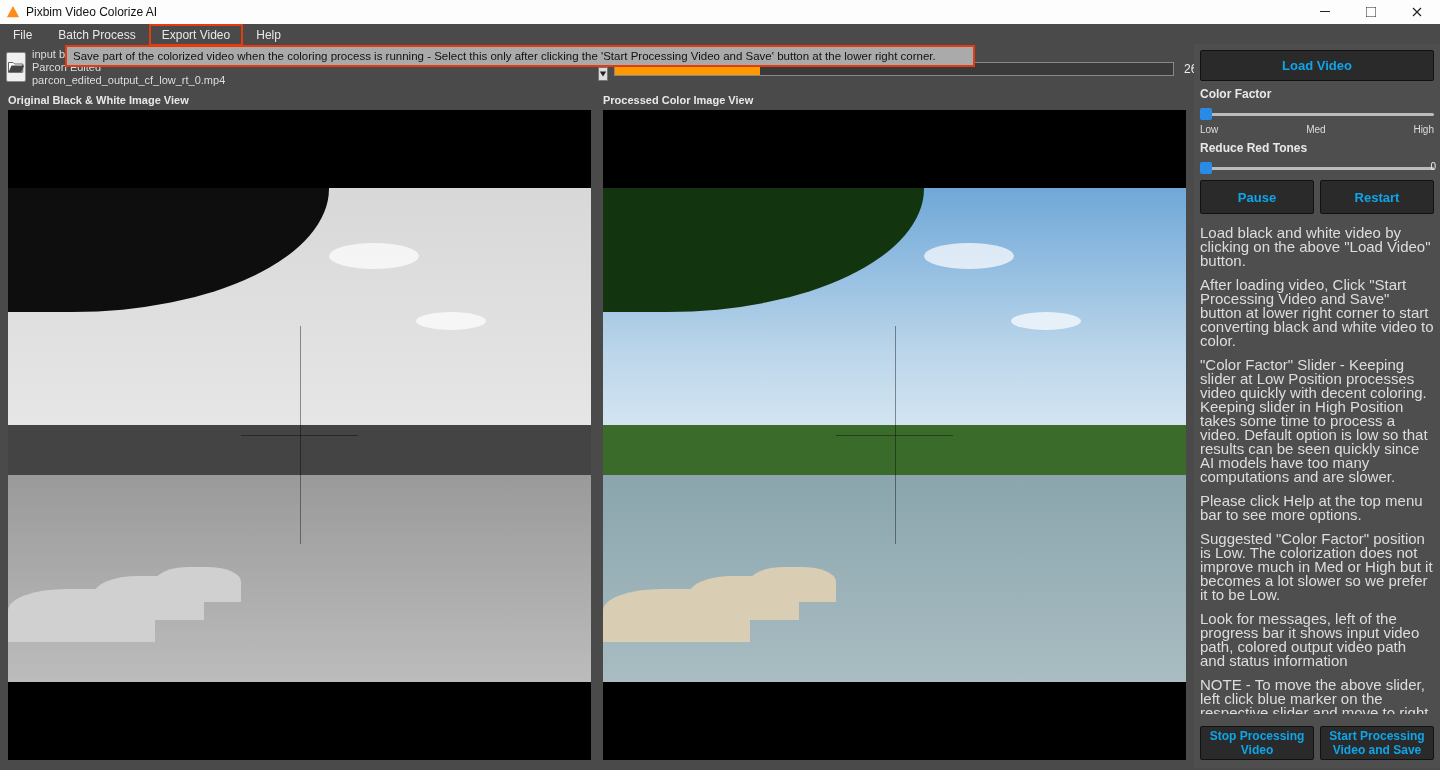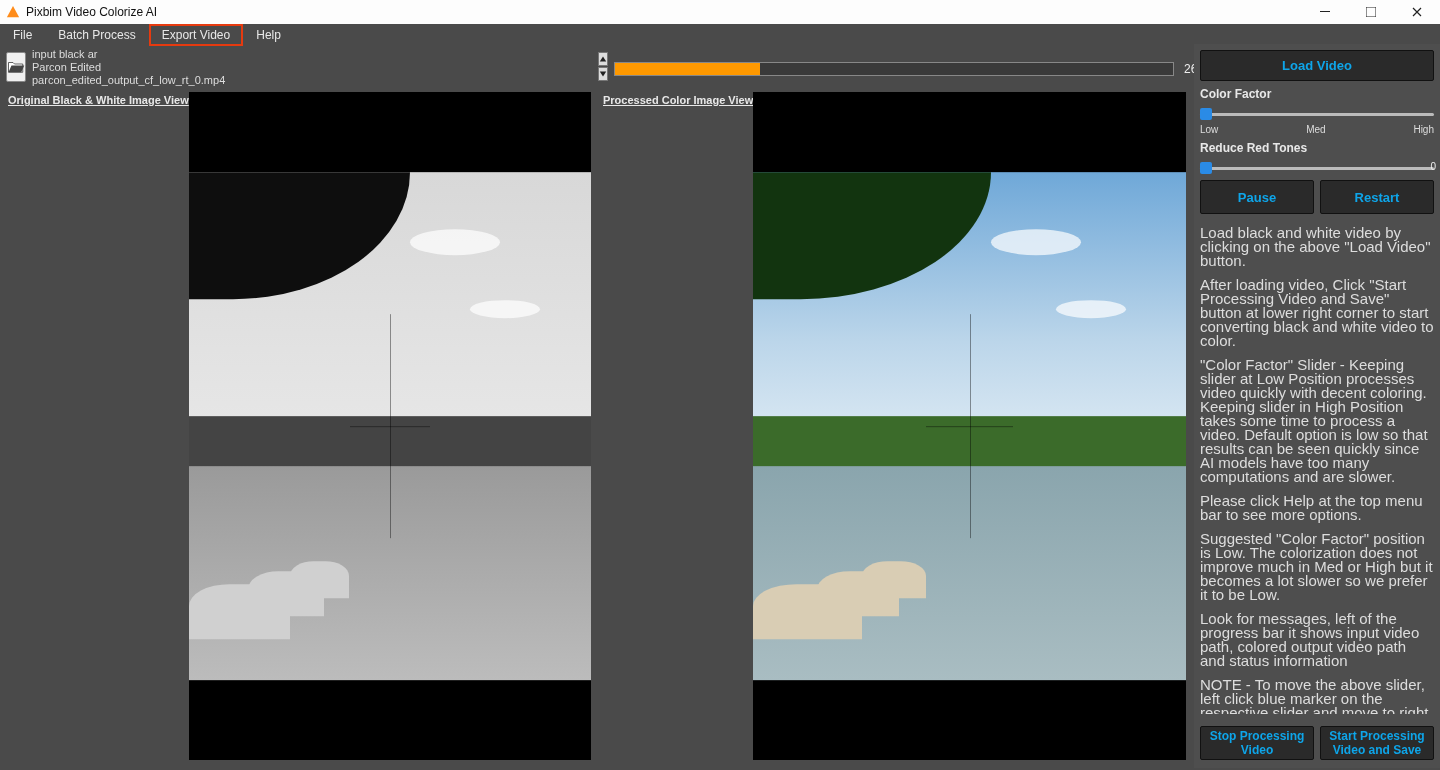--- a/index.html
+++ b/index.html
@@ -31,21 +31,21 @@
 .spinbtn{height:14px;background:#ddd;border:1px solid #777; display:flex;align-items:center;justify-content:center;}
 .spinbtn svg{width:8px;height:8px;fill:#222;}
 .progresswrap{ flex:1; display:flex; align-items:center; gap:10px; margin-top:14px; margin-right:240px;}
 .progressbar{ flex:0 0 560px; height:14px; background:#3a3a3a; border:1px solid #888;}
 .progressfill{ height:100%; background:#ff9900; width:26.01%;}
 .progresspct{ font-size:12px; color:#eee;}
 
 
 .body { display:flex; height: calc(100% - 24px - 22px - 44px); }
 .viewers { flex:1; display:flex; gap:12px; padding:4px 8px 8px 8px; }
-.viewer { flex:1; display:flex; flex-direction:row;text-decoration:underline;}
+.viewer { flex:1; display:flex; flex-direction:column;}
 .viewer-header{ font-size:11px; font-weight:600; color:#e8e8e8; padding:2px 0 4px 0;}
 .viewer-canvas{ flex:1; background:#000; position:relative; overflow:hidden;}
 .image-placeholder{ position:absolute; left:0; right:0; top:50%; transform:translateY(-50%); height:76%;}
 .sky{position:absolute; top:0; left:0; right:0; height:56%;}
 .trees{position:absolute; top:48%; left:0; right:0; height:12%;}
 .water{position:absolute; top:58%; left:0; right:0; bottom:0;}
 .foliage{position:absolute; top:0; left:0; width:55%; height:25%; border-bottom-right-radius:80% 100%;}
 .rocks{position:absolute; bottom:8%; left:0; width:42%; height:18%;}
 .rocks span{position:absolute; border-radius:40% 40% 0 0;}
 .crosshair-v{position:absolute;left:50%;top:28%;bottom:28%;width:1px;background:rgba(0,0,0,.4);}
@@ -125,20 +125,21 @@
         <path d="M2 16 L6 7 H23 L19 16 Z" fill="#444"></path>
       </svg>
   </div>
   <div class="logpanel-wrap">
     <div class="logpanel">
       <div class="line">input black ar</div>
       <div class="line">Parcon Edited</div>
       <div class="line">parcon_edited_output_cf_low_rt_0.mp4</div>
     </div>
   </div>
+  <div class="tooltip-box">Save part of the colorized video when the coloring process is running - Select this only after clicking the 'Start Processing Video and Save' button at the lower right corner.</div>
   <div class="spinner">
     <div class="spinbtn">
         <svg viewBox="0 0 10 10">
           <path d="M5 2 L9 8 H1 Z"></path>
         </svg>
       </div>
     <div class="spinbtn">
         <svg viewBox="0 0 10 10">
           <path d="M5 8 L1 2 H9 Z"></path>
         </svg>

